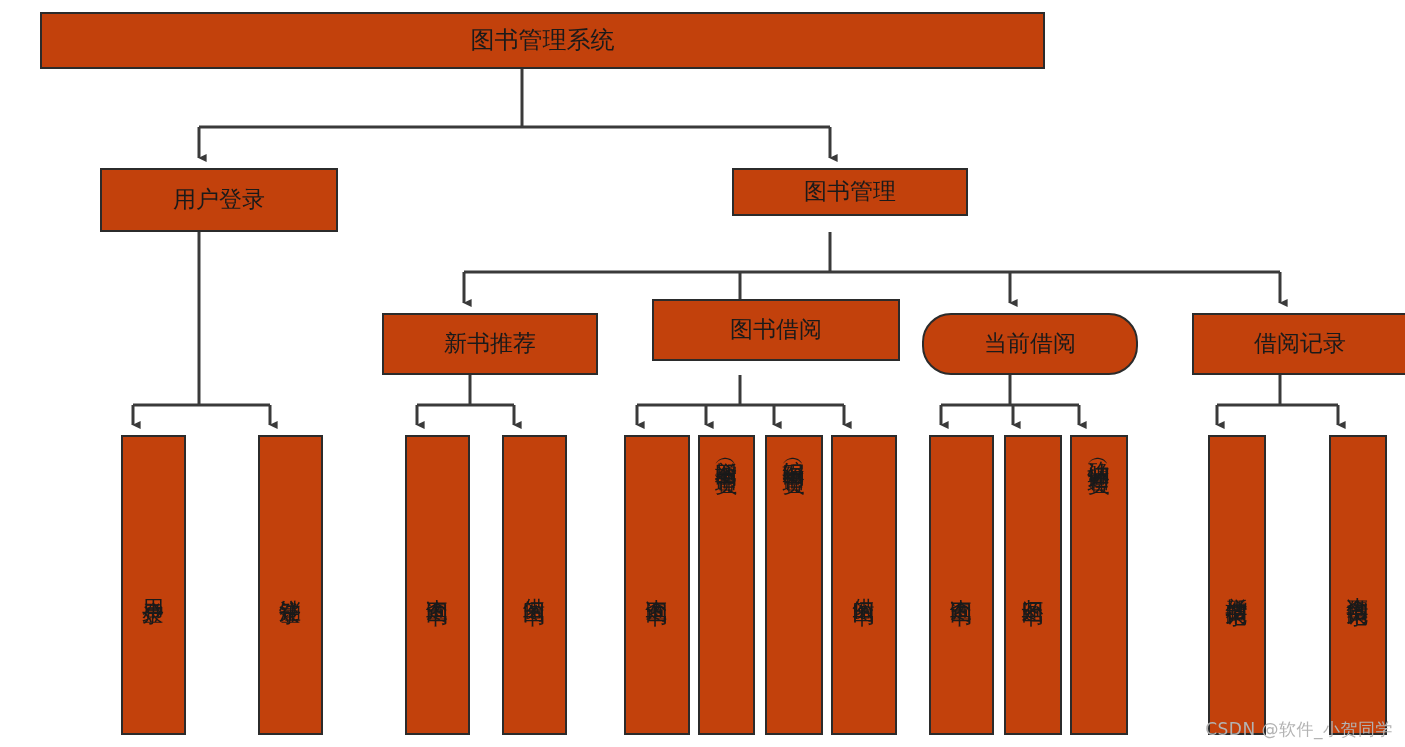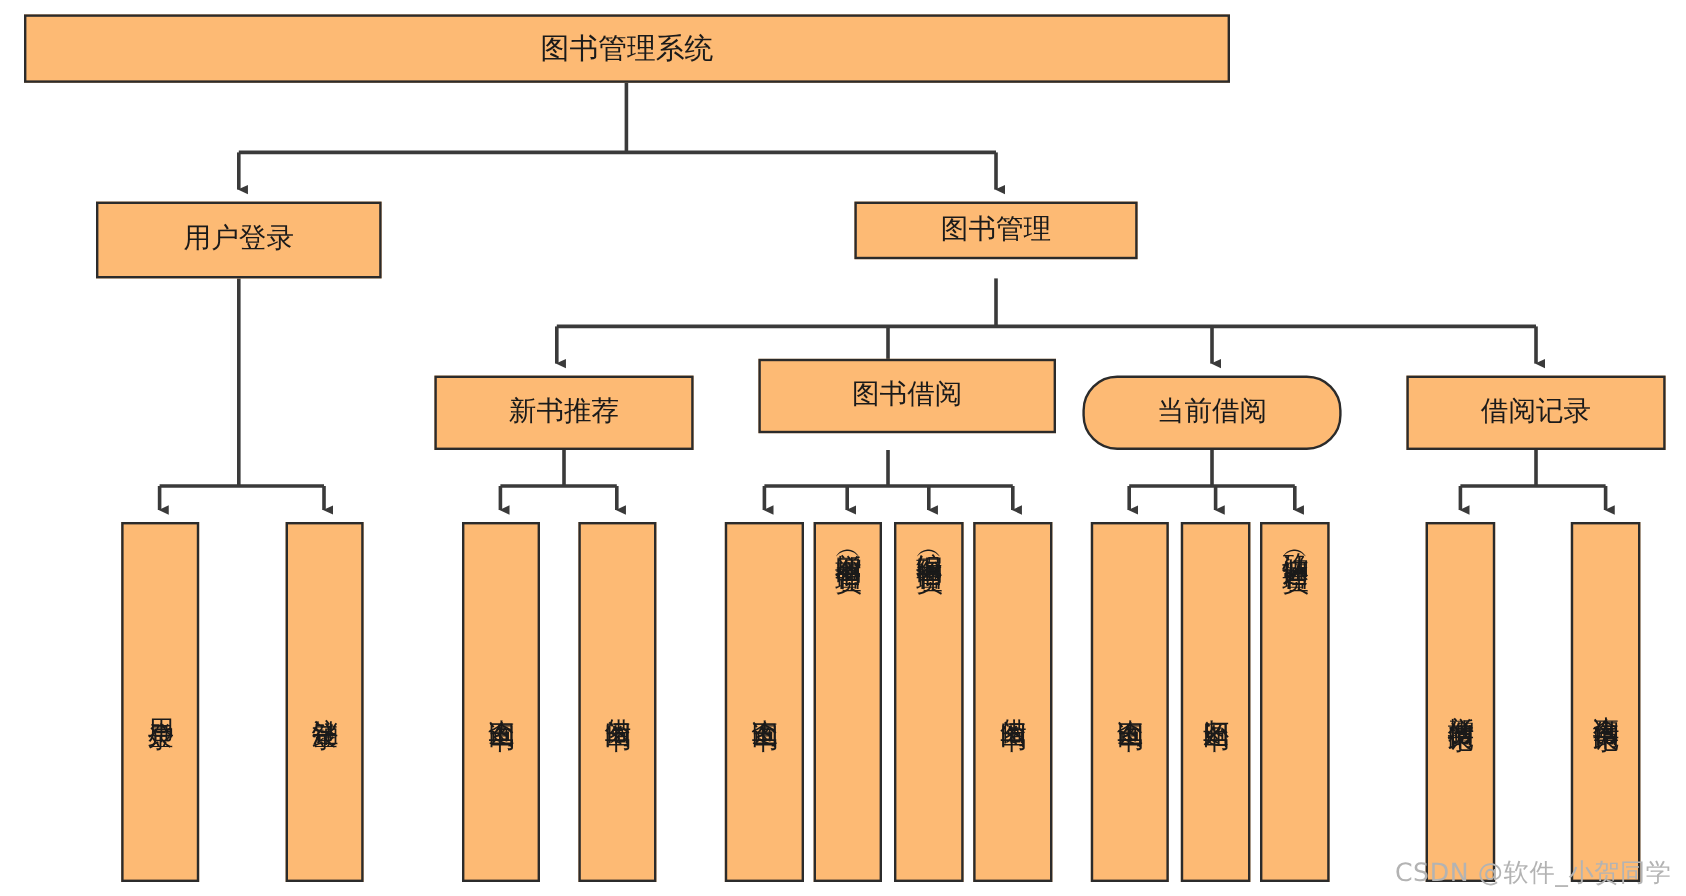--- a/index.html
+++ b/index.html
@@ -22,26 +22,27 @@
     position: absolute;
     left: 0;
     top: 0;
     width: 1405px;
     height: 747px;
     pointer-events: none;
   }
   .node {
     position: absolute;
     box-sizing: border-box;
-    background: #fdba74;
+    background: #c2410c;
     border: 2px solid #2b2b2b;
     display: flex;
     align-items: center;
     justify-content: center;
     color: #1a1a1a;
+    margin-left: 20px;
   }
   .node-label {
     display: block;
     text-align: center;
     line-height: 1.18;
     color: #1a1a1a;
     white-space: nowrap;
   }
   .node.horizontal .node-label {
     font-size: 23px;
@@ -66,21 +67,21 @@
     max-height: 292px;
   }
   .node.vertical.centered {
     align-items: center;
     padding-top: 0;
   }
   #watermark {
     position: absolute;
     right: 12px;
     bottom: 6px;
-    font-size: 21px;
+    font-size: 17px;
     color: #b3b3b3;
     letter-spacing: 0.5px;
     white-space: nowrap;
     user-select: none;
   }
 </style>
 </head>
 <body>
 
 <div id="diagram-root">

